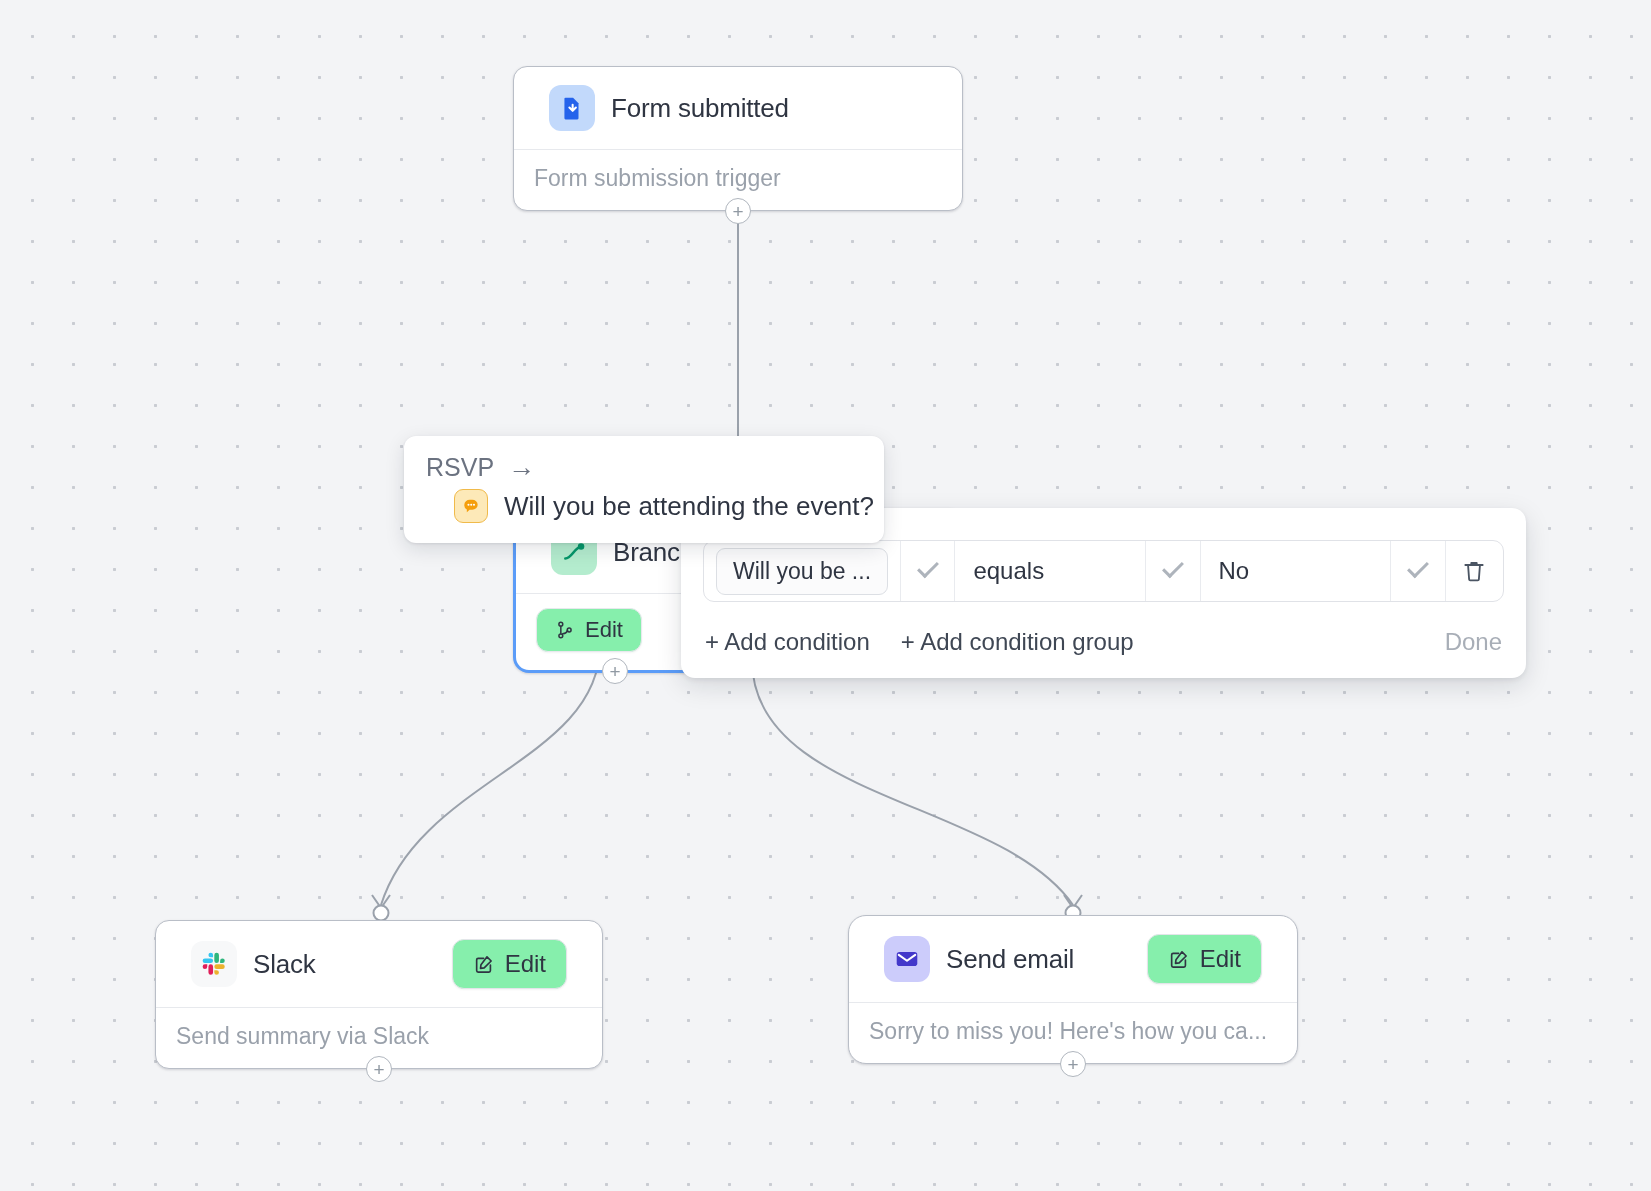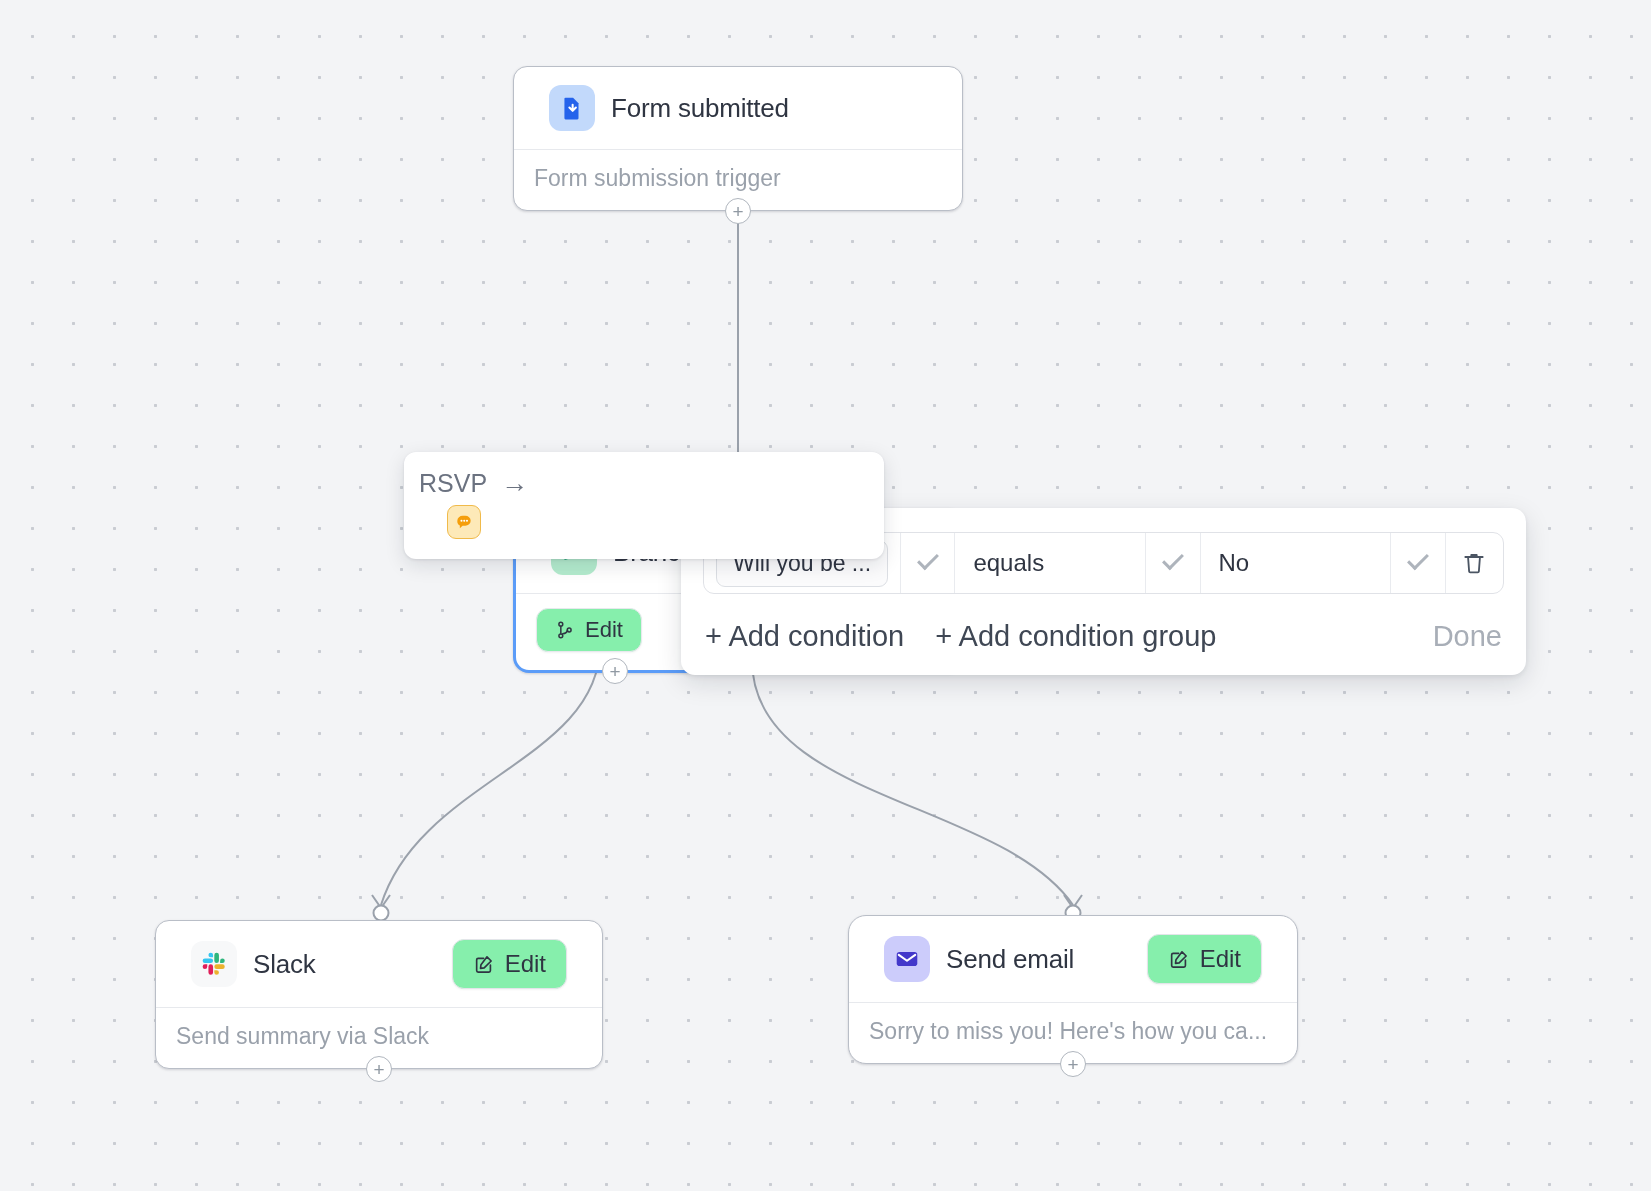--- a/index.html
+++ b/index.html
@@ -97,26 +97,26 @@
   
   #node-form    { left: 513px;  top: 66px;  width: 450px; }
   #node-branch  { left: 513px;  top: 508px; width: 452px;
                   border: 3px solid #5b9cf8; border-radius: 16px; }
   #node-slack   { left: 155px;  top: 920px; width: 448px; }
   #node-email   { left: 848px;  top: 915px; width: 450px; border-radius: 18px; }
 
   
   #token-tooltip {
     position: absolute;
-    left: 404px; top: 452px;
+    left: 404px; top: 436px;
     width: 480px;
     background: #ffffff;
     border-radius: 12px;
     box-shadow: 0 6px 20px rgba(16,24,40,.12), 0 1px 3px rgba(16,24,40,.10);
-    padding: 16px 22px 20px 15px;
+    padding: 16px 22px 20px 22px;
     z-index: 30;
   }
   #token-tooltip .tt-top {
     display: flex; align-items: center; gap: 14px;
     font-size: 25px; color: #6b7280;
     margin-bottom: 6px;
   }
   #token-tooltip .tt-main {
     display: flex; align-items: center; gap: 16px;
     padding-left: 28px;
@@ -134,21 +134,21 @@
     width: 845px;
     background: #ffffff;
     border-radius: 14px;
     box-shadow: 0 8px 26px rgba(16,24,40,.13), 0 2px 5px rgba(16,24,40,.08);
     z-index: 20;
     overflow: hidden;
   }
   .cond-row {
     display: flex; align-items: stretch;
     height: 62px;
-    margin: 24px 22px 0 22px;
+    margin: 32px 22px 0 22px;
     border: 1.5px solid #e0e2e7;
     border-radius: 11px;
     background: #fff;
   }
   .cond-cell {
     display: flex; align-items: center;
     border-right: 1.5px solid #e9ebef;
   }
   .cell-field { width: 205px; padding: 0 12px; }
   .cell-caret { width: 68px; justify-content: center; border-right: 1.5px solid #e9ebef; }
@@ -170,21 +170,21 @@
   .cell-text { font-size: 24px; color: #2f3542; }
   .caret {
     width: 20px; height: 11px;
     border-left: 3px solid #aeb4bc;
     border-bottom: 3px solid #aeb4bc;
     transform: rotate(-45deg) translate(3px,-3px);
   }
   .cond-foot {
     display: flex; align-items: flex-end;
     padding: 26px 24px 22px 24px;
-    font-size: 29px;
+    font-size: 24px;
   }
   .foot-link { color: #3f4754; cursor: pointer; white-space: nowrap; }
   .foot-link + .foot-link { margin-left: 31px; }
   .foot-done { margin-left: auto; color: #a8aeb7; cursor: pointer; }
 </style>
 </head>
 <body>
 
 <div id="canvas">
 
@@ -248,20 +248,21 @@
     </div>
     <div class="tt-main">
       <span class="icon-box icon-amber tt-icon">
         <svg width="20" height="20" viewBox="0 0 24 24" aria-hidden="true">
           <path d="M4 10.5a6.5 6 0 0 1 6.5-6h3a6.5 6 0 0 1 0 12h-3.2L7 19.5v-3.2A6.4 6 0 0 1 4 10.5z" fill="#f59e0b"></path>
           <circle cx="9" cy="10.5" r="1.25" fill="#fff"></circle>
           <circle cx="12.3" cy="10.5" r="1.25" fill="#fff"></circle>
           <circle cx="15.6" cy="10.5" r="1.25" fill="#fff"></circle>
         </svg>
       </span>
+      <span class="tt-label">Will you be attending the event?</span>
     </div>
   </div>
 
   <div id="cond-panel">
     <div class="cond-row">
 
       <div class="cond-cell cell-field">
         <span class="token-pill">Will you be ...</span>
       </div>
       <div class="cond-cell cell-caret">

